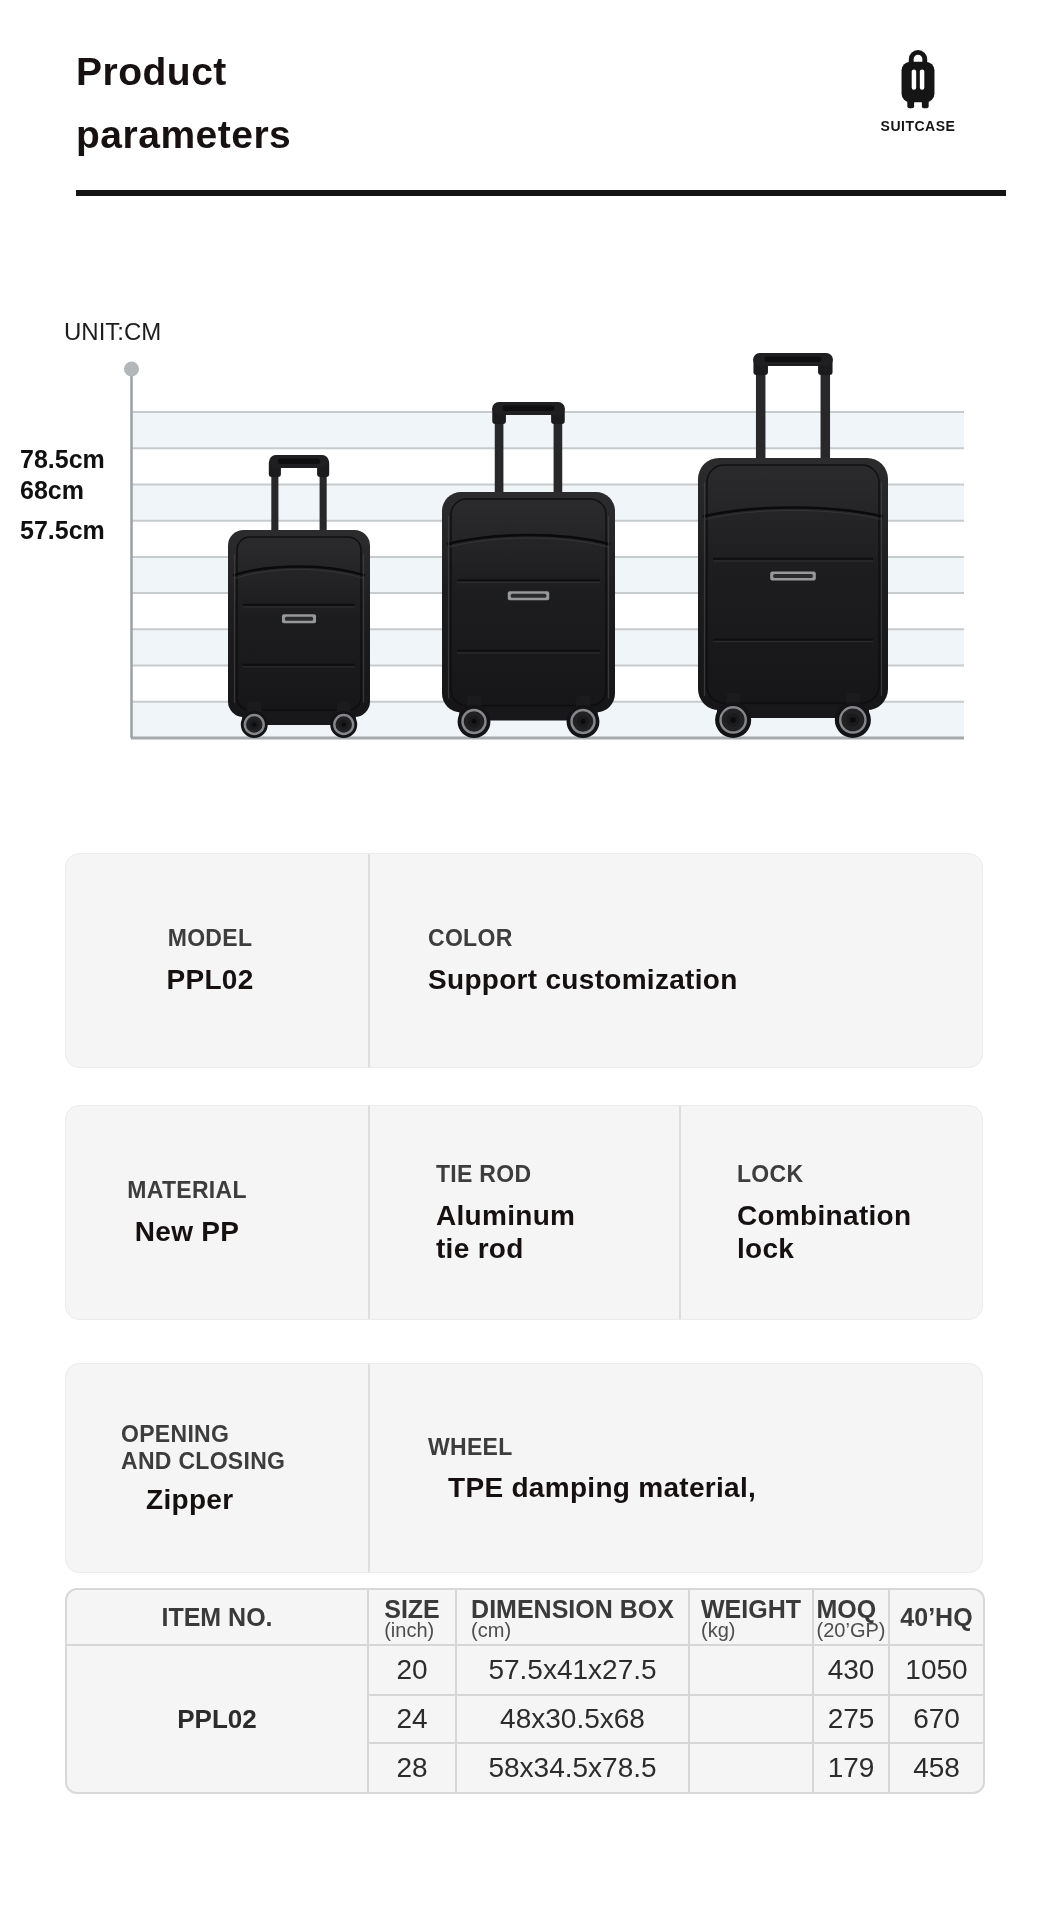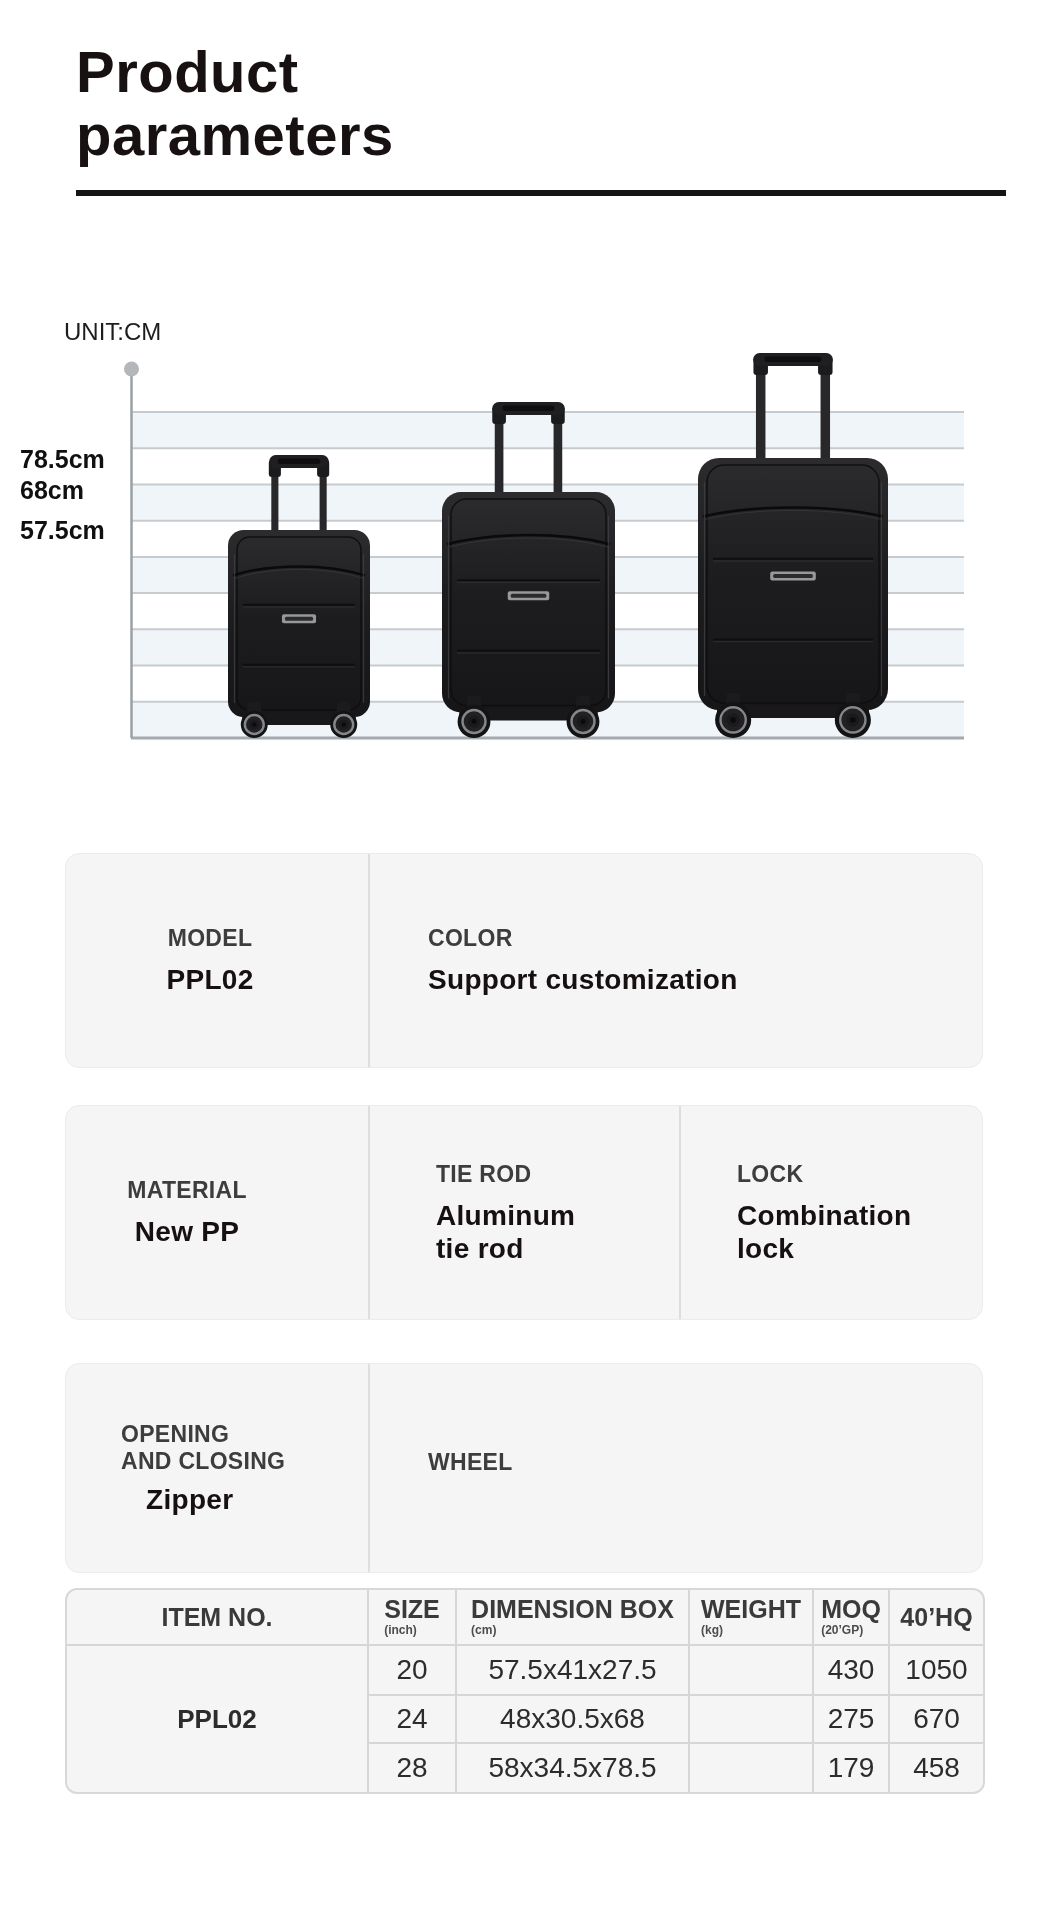--- a/index.html
+++ b/index.html
@@ -4,21 +4,21 @@
 <title>Product parameters</title>
 <style>
   html,body{margin:0;padding:0;background:#ffffff;}
   .page{
     position:relative;width:1060px;height:1920px;background:#ffffff;overflow:hidden;
     font-family:"Liberation Sans","DejaVu Sans",sans-serif;color:#141414;
   }
   
   .title{
     position:absolute;left:76px;top:40px;
-    font-size:58px;font-weight:800;line-height:63px;color:#171112;letter-spacing:0.5px;
+    font-size:39px;font-weight:800;line-height:63px;color:#171112;letter-spacing:0.5px;
   }
   .icon-block{position:absolute;left:868px;top:50px;width:100px;text-align:center;}
   .icon-block svg{display:block;margin:0 auto;}
   .icon-caption{margin-top:6px;font-size:14px;font-weight:700;letter-spacing:0.5px;color:#151515;}
   .header-divider{position:absolute;left:76px;top:190px;width:930px;height:6px;background:#141414;}
   
   .unit-label{position:absolute;left:64px;top:318px;font-size:24px;font-weight:500;color:#1d1d1d;}
   .chart-svg{position:absolute;left:0;top:340px;}
   .height-labels{position:absolute;left:20px;top:0;width:104px;}
   .height-label{position:absolute;left:0;width:104px;
@@ -42,34 +42,45 @@
     position:absolute;left:65px;top:1588px;width:920px;height:206px;
     background:#f5f5f5;border:2px solid #d8d8d8;border-radius:12px;box-sizing:border-box;overflow:hidden;
     display:grid;grid-template-columns:300px 88px 233px 124px 76px 1fr;
     grid-template-rows:56px 50px 48px 1fr;
   }
   .ptable > div{display:flex;align-items:center;justify-content:center;box-sizing:border-box;}
   .bl{border-left:2px solid #d6d6d6;}
   .bb{border-bottom:2px solid #d6d6d6;}
   .th .thwrap{text-align:left;}
   .thmain{font-size:25px;font-weight:700;color:#3a3a3a;line-height:26px;}
-  .thsub{font-size:12px;font-weight:700;color:#4d4d4d;line-height:17px;}
+  .thsub{font-size:20px;font-weight:400;color:#4d4d4d;line-height:17px;}
   .td{font-size:28px;font-weight:400;color:#2c2c2c;}
   .td-item{grid-column:1;grid-row:2/5;font-size:26px;font-weight:600;color:#2c2c2c;}
 </style>
 </head>
 <body>
 
 <div class="page">
 
   <div class="title">
     <div>Product</div>
     <div>parameters</div>
   </div>
 
+  <div class="icon-block">
+    <svg width="40" height="62" viewBox="0 0 40 64">
+      <path d="M13 14 V9.5 a7 7 0 0 1 14 0 V14" fill="none" stroke="#151515" stroke-width="5"></path>
+      <rect x="3" y="12" width="34" height="42" rx="9" fill="#151515"></rect>
+      <rect x="9" y="52" width="7" height="8" rx="2" fill="#151515"></rect>
+      <rect x="24" y="52" width="7" height="8" rx="2" fill="#151515"></rect>
+      <rect x="13.5" y="20" width="4.6" height="21" rx="2.3" fill="#ffffff"></rect>
+      <rect x="21.9" y="20" width="4.6" height="21" rx="2.3" fill="#ffffff"></rect>
+    </svg>
+    <div class="icon-caption">SUITCASE</div>
+  </div>
 
   <div class="header-divider"></div>
 
   <div class="unit-label">UNIT:CM</div>
   <div id="chart-holder" class="chart-svg"><svg width="1060" height="412">
         <defs>
           <linearGradient id="gCase" x1="0" y1="0" x2="0" y2="1">
             <stop offset="0" stop-color="#2c2c2e"></stop>
             <stop offset="0.45" stop-color="#1d1d1f"></stop>
             <stop offset="1" stop-color="#161618"></stop>
@@ -230,20 +241,21 @@
     <div class="cell" style="left:0;width:302px;padding-left:55px;">
       <div class="cell-label">
         <div>OPENING</div>
         <div>AND CLOSING</div>
       </div>
       <div class="cell-value" style="margin-left:25px;margin-top:8px;">Zipper</div>
     </div>
     <div class="cell" style="left:304px;right:0;padding-left:58px;">
       <div class="cell-label">WHEEL</div>
       <div class="cell-value" style="margin-left:20px;line-height:31px;">
+        <div>TPE damping material,</div>
       </div>
     </div>
   </div>
 
   <div class="ptable">
     <div class="th bb">
       <div class="thmain">ITEM NO.</div>
     </div>
     <div class="th bl bb">
       <div class="thwrap">

